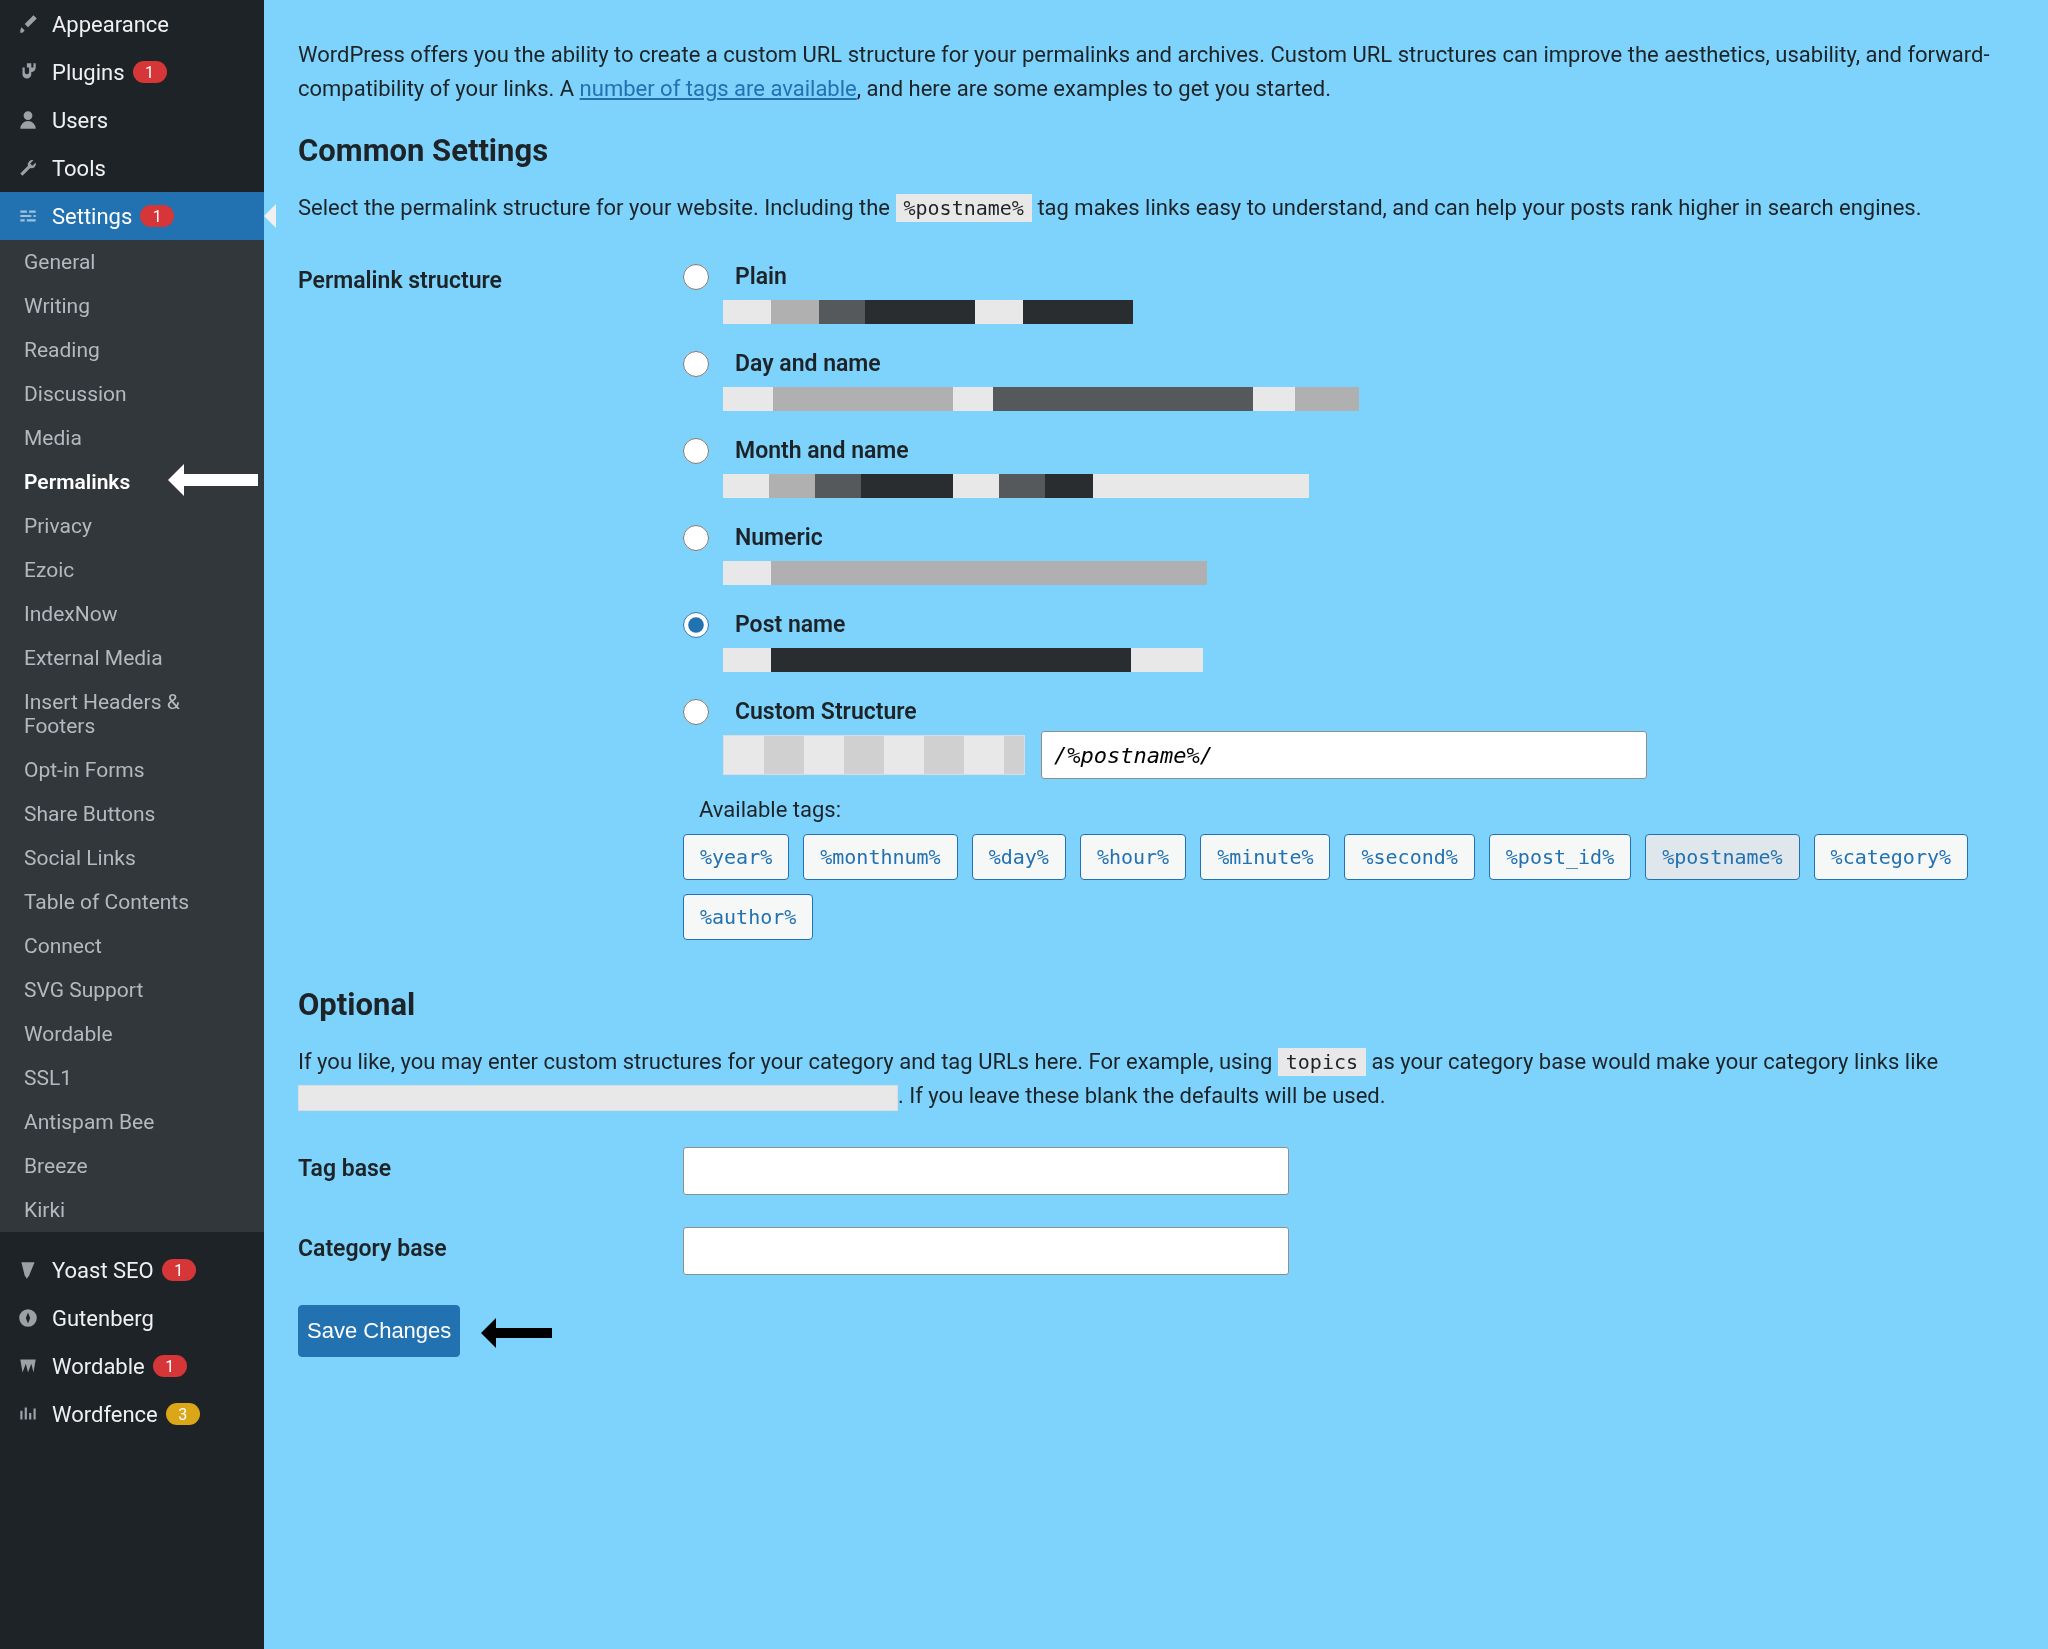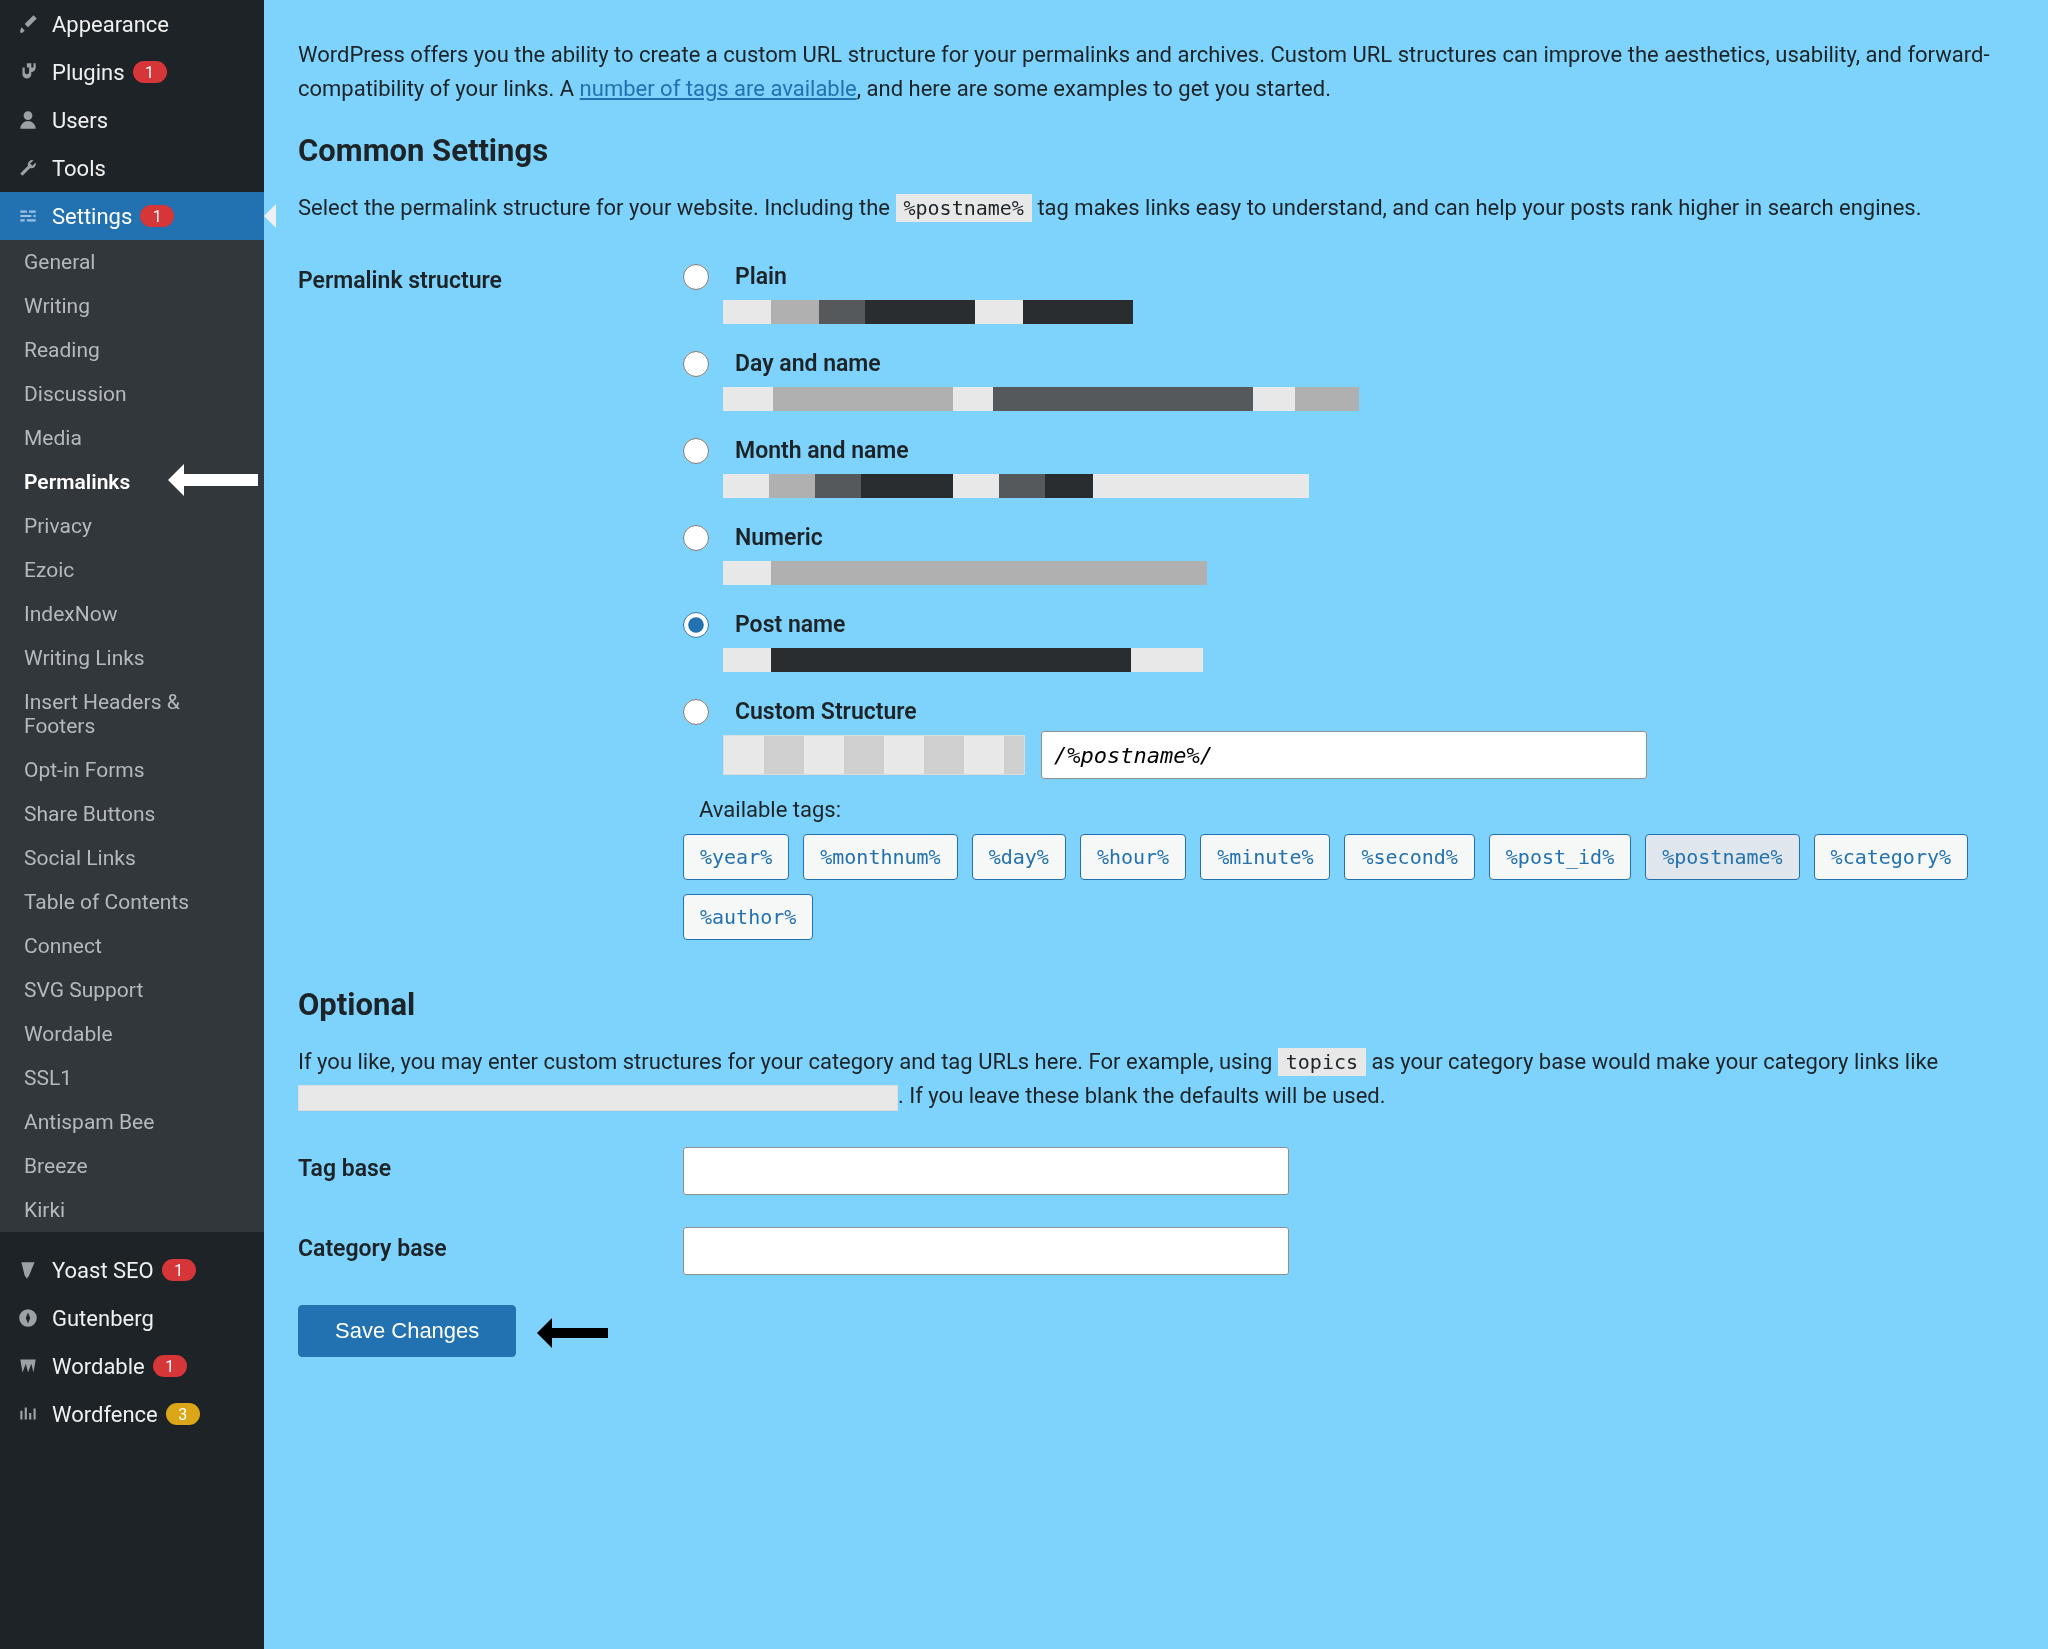--- a/index.html
+++ b/index.html
@@ -34,21 +34,21 @@
   .ci{background:#e8e8e8;}
   .cj{background:#b0b0b0;}
   .ck{background:#55595c;}
   .cl{background:#2a2d30;}
   .struct-input{height:46px;width:580px;border:1px solid #8c8f94;background:#fff;padding:0 12px;font-family:ui-monospace,Menlo,monospace;font-size:22px;font-style:italic;border-radius:3px;}
   .tags-label{margin:18px 0 12px 16px;font-size:22px;}
   .tag-row{display:flex;flex-wrap:wrap;gap:14px;margin-left:0;}
   .tag-btn{border:1px solid #2271b1;color:#2271b1;background:#f6f7f7;padding:10px 16px;font-family:ui-monospace,Menlo,monospace;font-size:20px;border-radius:4px;cursor:pointer;}
   .tag-btn.sel{background:#dfe6ec;border-color:#2271b1;}
   .text-input{height:46px;width:580px;border:1px solid #8c8f94;background:#fff;padding:0 12px;font-size:20px;border-radius:3px;}
-  .save-btn{background:#2271b1;color:#fff;border:1px solid #2271b1;padding:12px 36px;border-radius:4px;font-size:22px;font-weight:400;cursor:pointer;}
+  .save-btn{background:#2271b1;color:#fff;border:1px solid #2271b1;padding:12px 8px;border-radius:4px;font-size:22px;font-weight:400;cursor:pointer;}
   .arrow-white{display:inline-block;width:108px;height:24px;position:relative;vertical-align:middle;}
   .arrow-white::before{content:"";position:absolute;left:24px;top:6px;width:82px;height:12px;background:#fff;}
   .arrow-white::after{content:"";position:absolute;left:0;top:-4px;border:16px solid transparent;border-right-color:#fff;}
   .arrow-black{display:inline-block;width:90px;height:24px;position:relative;vertical-align:middle;}
   .arrow-black::before{content:"";position:absolute;left:24px;top:7px;width:62px;height:10px;background:#000;}
   .arrow-black::after{content:"";position:absolute;left:0;top:-3px;border:15px solid transparent;border-right-color:#000;}
   .custom-row{display:flex;align-items:center;gap:16px;margin:6px 0 0 40px;}
   .blurred-box{height:38px;background:repeating-linear-gradient(90deg,#e8e8e8 0 40px,#d0d0d0 40px 80px);border:1px solid #dcdcde;}
   .example.b1 .s1{width:48px;}.example.b1 .s2{width:48px;}.example.b1 .s3{width:46px;}.example.b1 .s4{width:110px;}.example.b1 .s5{width:48px;}.example.b1 .s6{width:110px;}
   .example.b2 .s1{width:50px;}.example.b2 .s2{width:180px;}.example.b2 .s3{width:40px;}.example.b2 .s4{width:260px;}.example.b2 .s5{width:42px;}.example.b2 .s6{width:64px;}
@@ -110,21 +110,21 @@
     <div class="submenu" id="settings-submenu">
         <a class="submenu-item"><span>General</span></a>
         <a class="submenu-item"><span>Writing</span></a>
         <a class="submenu-item"><span>Reading</span></a>
         <a class="submenu-item"><span>Discussion</span></a>
         <a class="submenu-item"><span>Media</span></a>
         <a class="submenu-item current" style="position: relative;"><span>Permalinks</span><span class="arrow-white" style="position: absolute; right: 4px; top: 8px;"></span></a>
         <a class="submenu-item"><span>Privacy</span></a>
         <a class="submenu-item"><span>Ezoic</span></a>
         <a class="submenu-item"><span>IndexNow</span></a>
-        <a class="submenu-item"><span>Writing Links</span></a>
+        <a class="submenu-item"><span>External Media</span></a>
         <a class="submenu-item"><span>Insert Headers &amp; Footers</span></a>
         <a class="submenu-item"><span>Opt-in Forms</span></a>
         <a class="submenu-item"><span>Share Buttons</span></a>
         <a class="submenu-item"><span>Social Links</span></a>
         <a class="submenu-item"><span>Table of Contents</span></a>
         <a class="submenu-item"><span>Connect</span></a>
         <a class="submenu-item"><span>SVG Support</span></a>
         <a class="submenu-item"><span>Wordable</span></a>
         <a class="submenu-item"><span>SSL</span><span class="badge">1</span></a>
         <a class="submenu-item"><span>Antispam Bee</span></a>

